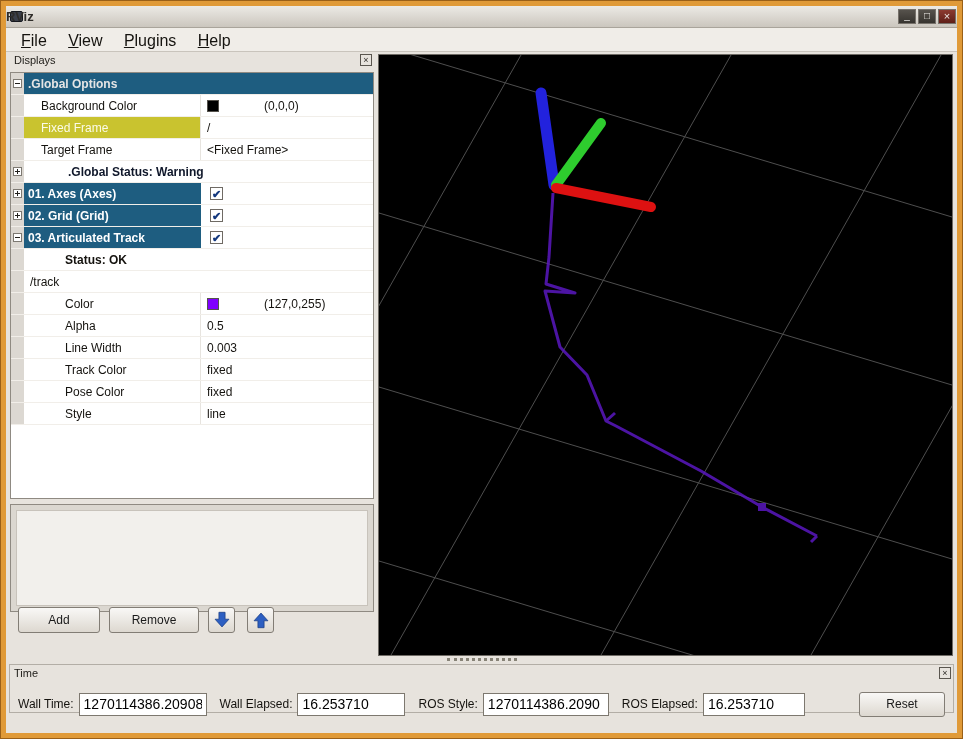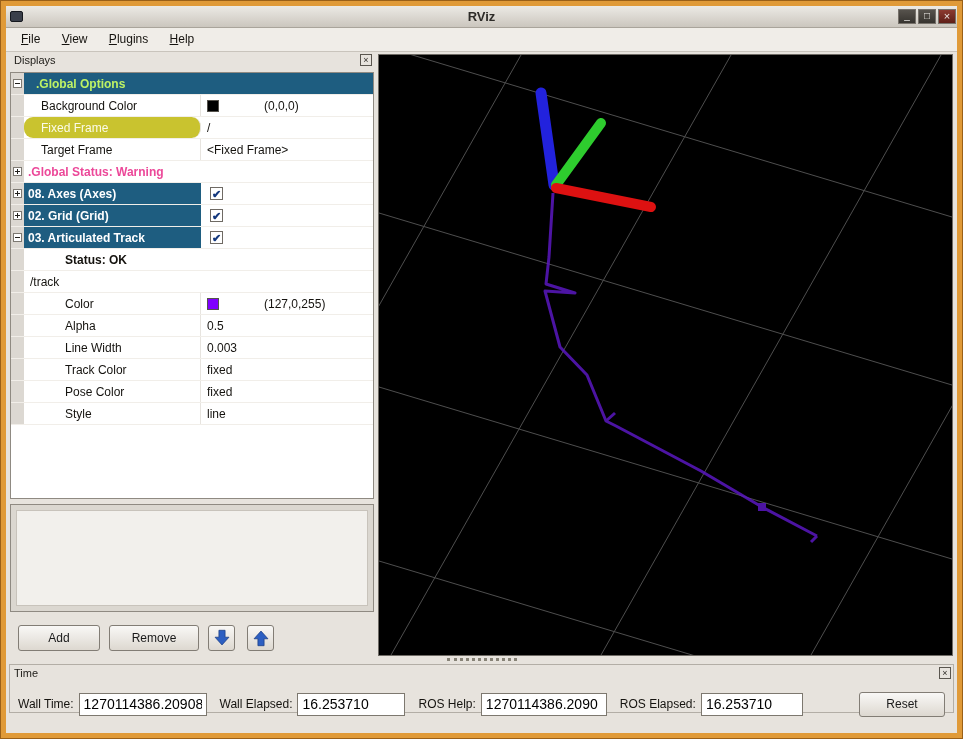--- a/index.html
+++ b/index.html
@@ -5,70 +5,70 @@
   * { margin:0; padding:0; box-sizing:border-box; }
   html,body { width:963px; height:739px; }
   body { font-family:"Liberation Sans", sans-serif; font-size:12px; color:#15130f; }
 
   .frame { width:963px; height:739px; border:1px solid #9a6018; padding:5px; background:#e09a38; }
 
   
   .titlebar { height:22px; position:relative; display:flex; align-items:center;
               background:linear-gradient(#eceae5,#cbc6be); border-bottom:1px solid #a9a49b; }
   .app-icon { width:13px; height:11px; margin-left:4px; background:#3a3f4a; border:1px solid #15181e; border-radius:2px; }
-  .title-text { position:absolute; left:0; right:0; text-align:center; font-weight:bold; font-size:13px; color:#2e2c29; }
+  .title-text { position:absolute; left:0; right:0; text-align:left; font-weight:bold; font-size:13px; color:#2e2c29; }
   .tb-buttons { margin-left:auto; display:flex; gap:2px; margin-right:1px; z-index:1; }
   .tb-btn { width:18px; height:15px; border:1px solid #76716a; font-size:10px; line-height:12px; text-align:center;
             color:#eceae6; background:linear-gradient(#56524c,#37342f); }
   .tb-min::before { content:"_"; }
   .tb-max::before { content:"□"; }
   .tb-close { background:linear-gradient(#8c3a30,#5f1f18); }
   .tb-close::before { content:"×"; font-size:11px; }
 
   .window-body { position:relative; width:951px; height:705px; background:#e7e3dd; }
 
   
   .menubar { position:absolute; left:0; top:0; right:0; height:24px; background:#f0ede8;
              border-bottom:1px solid #c9c4bc; padding-left:6px; }
-  .menu-item { display:inline-block; padding:4px 9px; font-size:12px; }
+  .menu-item { display:inline-block; padding:4px 9px; font-size:16px; }
   .menu-item::first-letter { text-decoration:underline; }
 
   
   .displays-panel { position:absolute; left:4px; top:24px; width:364px; height:610px; }
   .panel-title { height:18px; font-size:11px; padding:2px 4px; position:relative; color:#23211d; }
   .panel-close { position:absolute; right:2px; top:2px; width:12px; height:12px; border:1px solid #5a564f;
                  font-size:9px; line-height:10px; text-align:center; color:#33302b; background:#e7e3dd; }
   .panel-close::before { content:"×"; }
 
   .tree { position:absolute; left:0; top:20px; width:364px; height:427px; border:1px solid #8f8a82;
           background:#fff; display:flex; flex-direction:column; overflow:hidden; }
   .trow { display:flex; height:22px; flex:0 0 22px; align-items:stretch; background:#fff; border-bottom:1px solid #f1eee9; }
   .gutter { flex:0 0 13px; background:#dcd8d2; display:flex; align-items:center; justify-content:center; }
   .expander { position:relative; width:9px; height:9px; border:1px solid #7d7972; background:#fff; }
   .expander::before { content:""; position:absolute; left:1px; right:1px; top:3px; height:1px; background:#22201c; }
   .expander.plus::after { content:""; position:absolute; top:1px; bottom:1px; left:3px; width:1px; background:#22201c; }
-  .hfull { flex:1; display:flex; align-items:center; padding-left:12px; color:#bef264; font-weight:bold; }
+  .hfull { flex:1; display:flex; align-items:center; padding-left:4px; color:#e5e5e5; font-weight:bold; }
   .hcell { flex:0 0 177px; display:flex; align-items:center; padding-left:4px; color:#fff; font-weight:bold; }
   .ncell { flex:0 0 177px; display:flex; align-items:center; padding-left:17px; border-right:1px solid #e7e4df; }
   .ncell.ind2 { padding-left:41px; }
   .ncell.sel { color:#fbfbe8; }
   .vcell { flex:1; display:flex; align-items:center; padding-left:6px;gap:38px; }
   .fullcell { flex:1; display:flex; align-items:center; padding-left:4px; }
   .statuscell { flex:1; display:flex; align-items:center; padding-left:41px; font-weight:bold; }
   .warn { font-weight:bold; }
   .swatch { width:12px; height:12px; border:1px solid #55524c; margin-right:7px; flex:0 0 12px; }
   .checkbox { width:13px; height:13px; border:1px solid #6f6a64; background:#fff; margin-left:3px;
               display:flex; align-items:center; justify-content:center; }
   .check::before { content:"✔"; color:#14387e; font-weight:bold; font-size:11px; line-height:11px; }
   .tree-filler { flex:1; background:#fff; }
 
   .descbox { position:absolute; left:0; top:452px; width:364px; height:108px; border:1px solid #8f8a82; background:#dbd7d0; }
   .descbox-inner { position:absolute; inset:5px; background:#f2f0ec; border:1px solid #c8c3bb; }
 
-  .btnrow { position:absolute; left:8px; top:572px; right:0; height:27px; display:flex; align-items:center; }
+  .btnrow { position:absolute; left:8px; top:554px; right:0; height:27px; display:flex; align-items:center; }
   .btn { background:linear-gradient(#f9f8f6,#ddd8d0); border:1px solid #827d75; border-radius:3px;
          font-family:"Liberation Sans", sans-serif; font-size:12px; color:#1a1a1a; height:26px; }
   .btn-add { width:82px; }
   .btn-remove { width:90px; margin-left:9px; }
   .btn-icon { width:27px; margin-left:9px; display:flex; align-items:center; justify-content:center; }
   .btn-icon.up { margin-left:12px; }
 
   
   .viewport { position:absolute; left:372px; top:26px; width:575px; height:602px; background:#000; border:1px solid #6f6b65; }
 
@@ -126,42 +126,42 @@
           <span class="gutter"></span>
           <span class="ncell">Background Color</span>
           <span class="vcell">
             <span class="swatch" style="background-color: rgb(0, 0, 0);"></span>
             <span>(0,0,0)</span>
           </span>
         </div>
 
         <div class="trow">
           <span class="gutter"></span>
-          <span class="ncell sel" style="background-color: rgb(201, 195, 47); border-radius: 9px;">Fixed Frame</span>
+          <span class="ncell sel" style="background-color: rgb(201, 195, 47);">Fixed Frame</span>
           <span class="vcell">/</span>
         </div>
 
         <div class="trow">
           <span class="gutter"></span>
           <span class="ncell">Target Frame</span>
           <span class="vcell">&lt;Fixed Frame&gt;</span>
         </div>
 
         <div class="trow">
           <span class="gutter">
               <span class="expander plus"></span>
             </span>
-          <span class="fullcell warn" style="color: #ec4899;">.Global Status: Warning</span>
+          <span class="fullcell warn" style="color: #0f172a; margin-left: 40px;">.Global Status: Warning</span>
         </div>
 
         <div class="trow">
           <span class="gutter">
               <span class="expander plus"></span>
             </span>
-          <span class="hcell" style="background-color: rgb(30, 93, 128);">08. Axes (Axes)</span>
+          <span class="hcell" style="background-color: rgb(30, 93, 128);">01. Axes (Axes)</span>
           <span class="vcell">
             <span class="checkbox">
                 <span class="check"></span>
               </span>
           </span>
         </div>
 
         <div class="trow">
           <span class="gutter">
               <span class="expander plus"></span>
@@ -289,21 +289,21 @@
     <div class="time-panel">
       <div class="panel-title">
         <span>Time</span>
         <span class="panel-close"></span>
       </div>
       <div class="time-row">
         <span class="t-label">Wall Time:</span>
         <input class="t-input w-walltime" readonly="" value="1270114386.20908" style="">
         <span class="t-label">Wall Elapsed:</span>
         <input class="t-input w-wallelapsed" readonly="" value="16.253710" style="">
-        <span class="t-label">ROS Help:</span>
+        <span class="t-label">ROS Style:</span>
         <input class="t-input w-rostime" readonly="" value="1270114386.2090" style="">
         <span class="t-label">ROS Elapsed:</span>
         <input class="t-input w-roselapsed" readonly="" value="16.253710" style="">
         <button class="btn btn-reset">Reset</button>
       </div>
     </div>
 
   </div>
 </div>
 

